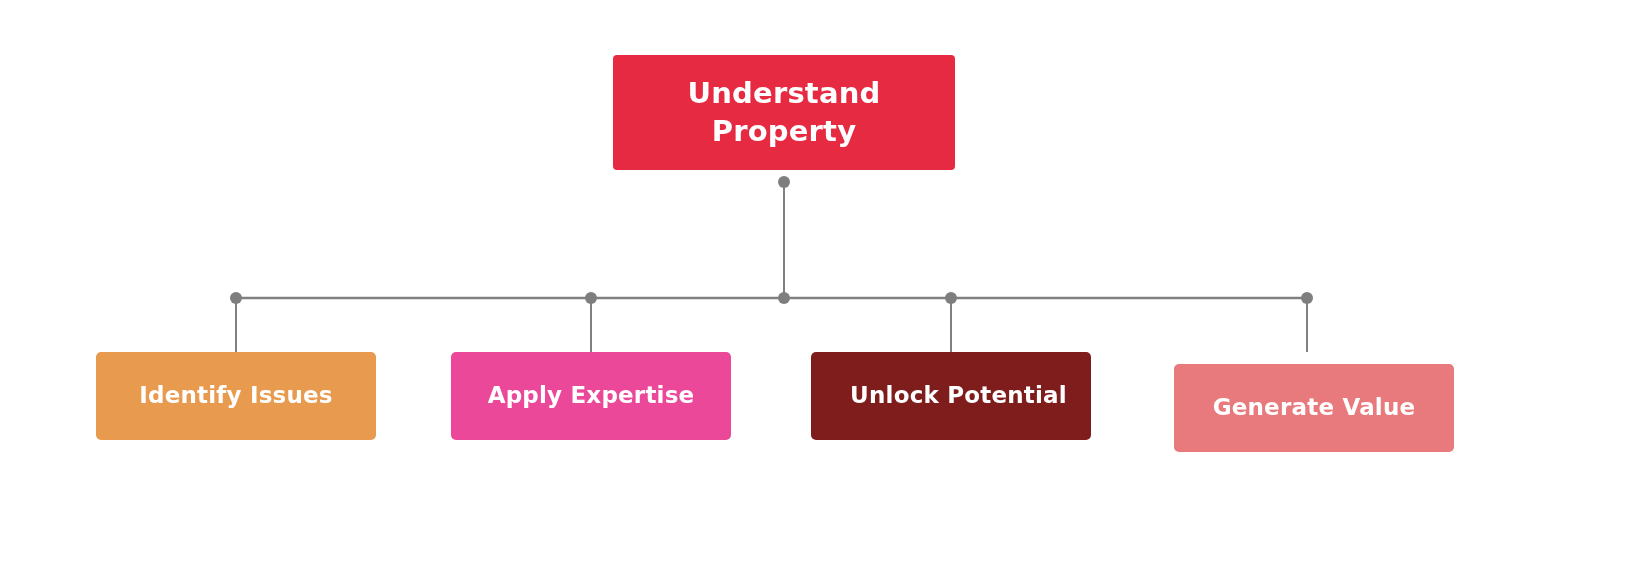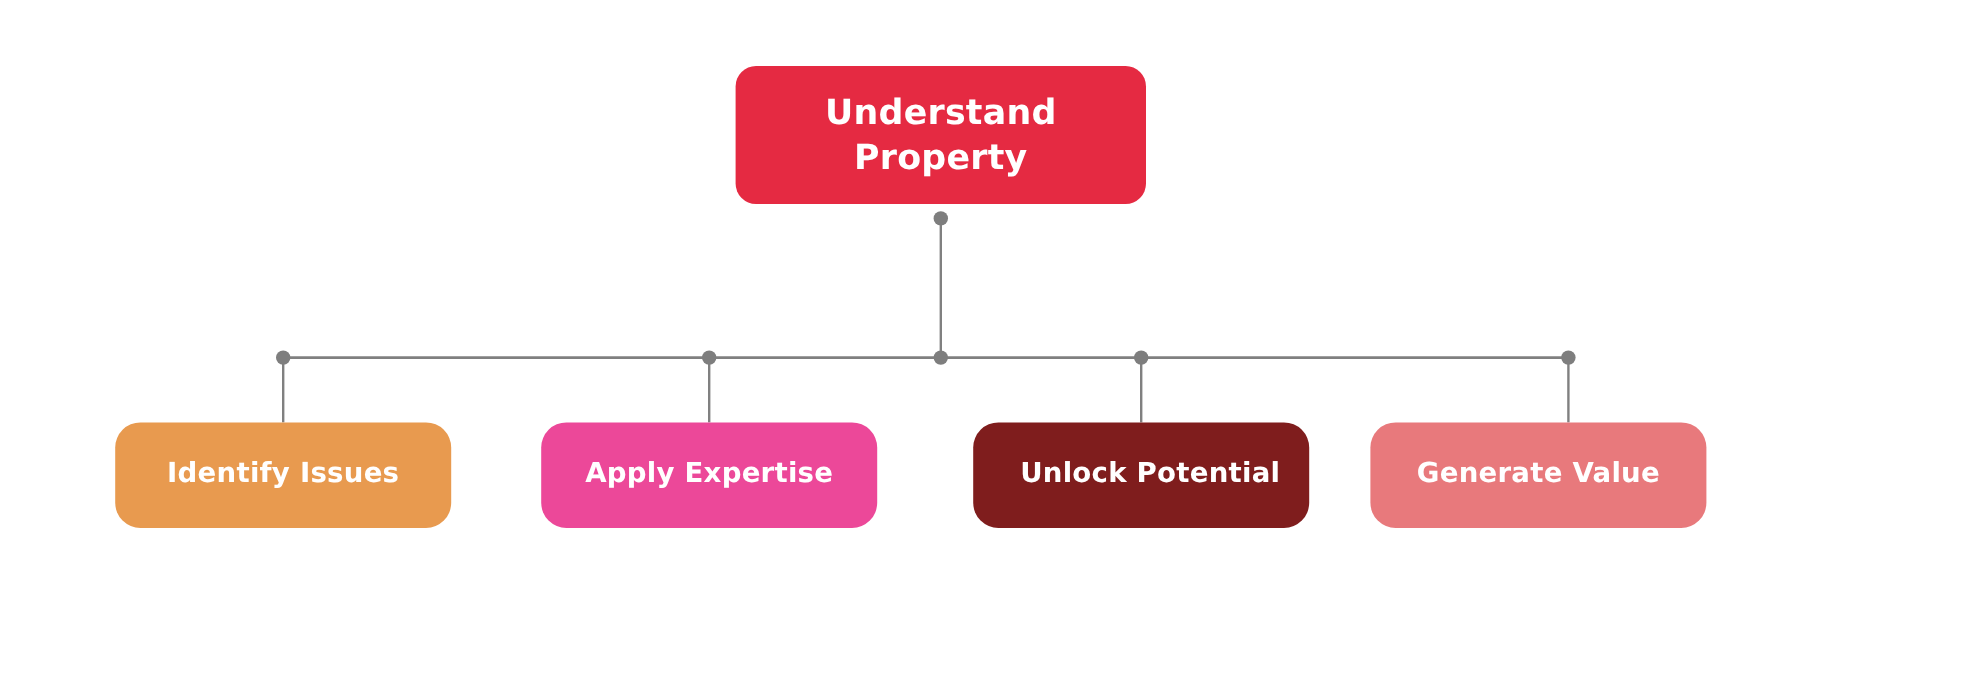--- a/index.html
+++ b/index.html
@@ -45,35 +45,35 @@
     line-height: 1.28;
     padding: 4px 10px;
   }
 
   .node-root {
     left: 613px;
     top: 55px;
     width: 342px;
     height: 115px;
     font-size: 29px;
-    border-radius: 17px;
+    border-radius: 4px;
   }
 
   .node-child {
     top: 352px;
     width: 280px;
     height: 88px;
     font-size: 23px;
-    border-radius: 21px;
+    border-radius: 5px;
   }
 
   .node-child.pos-0 { left: 96px; }
   .node-child.pos-1 { left: 451px; }
   .node-child.pos-2 { left: 811px; }
-  .node-child.pos-3 { left: 1142px; }
+  .node-child.pos-3 { left: 1174px; margin-top: 12px; }
 
   .node-label {
     display: block;
     white-space: pre-line;
   }
 </style>
 </head>
 <body style="background: rgb(255, 255, 255);">
 
 <div id="diagram">

